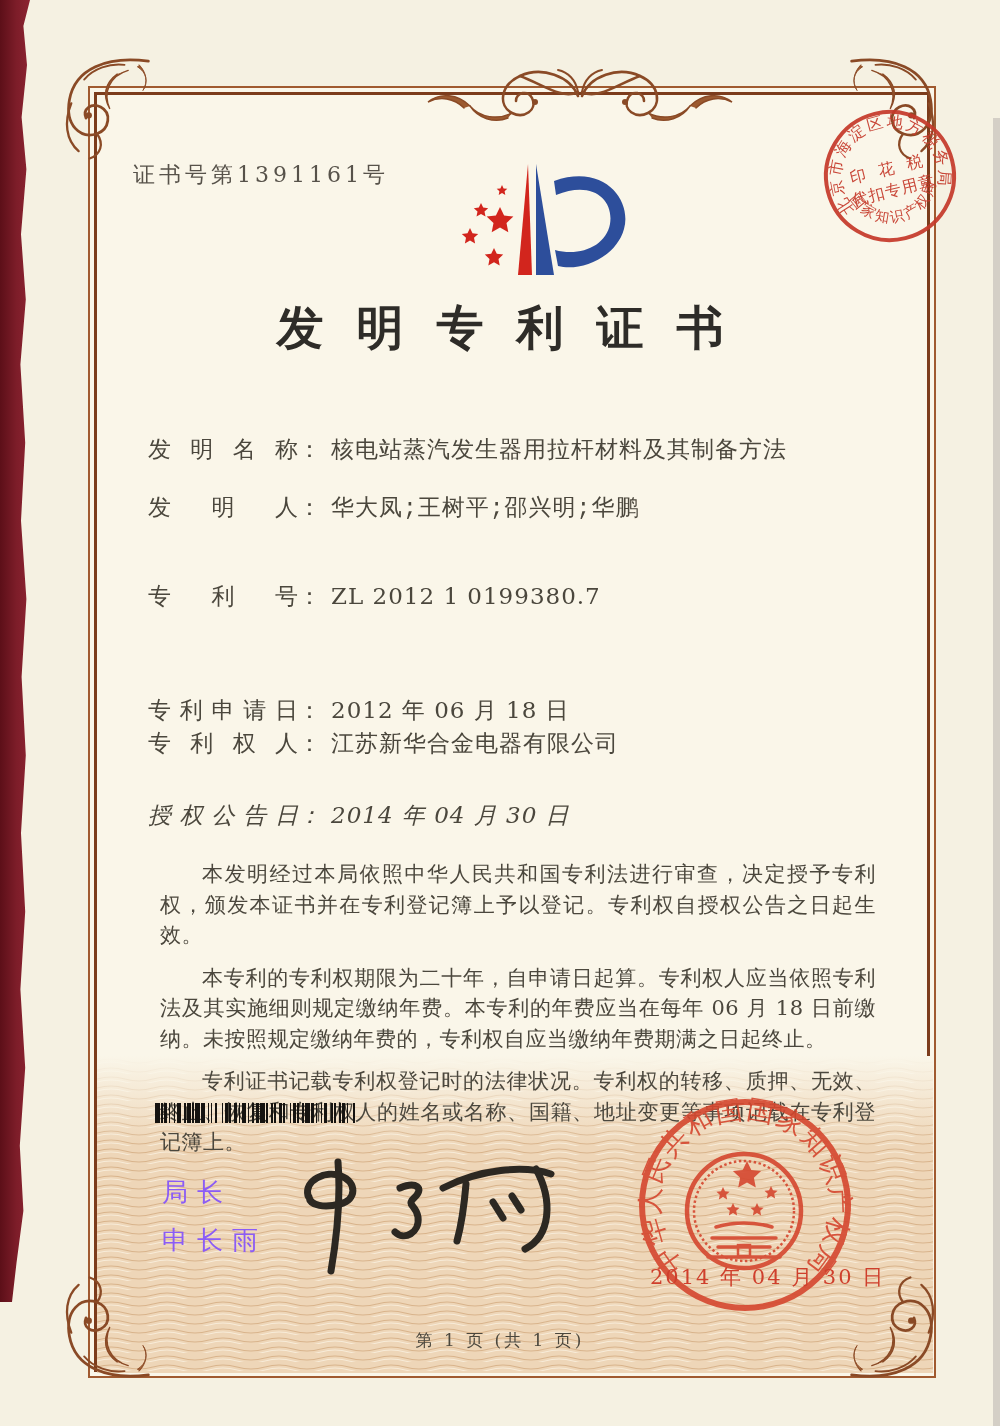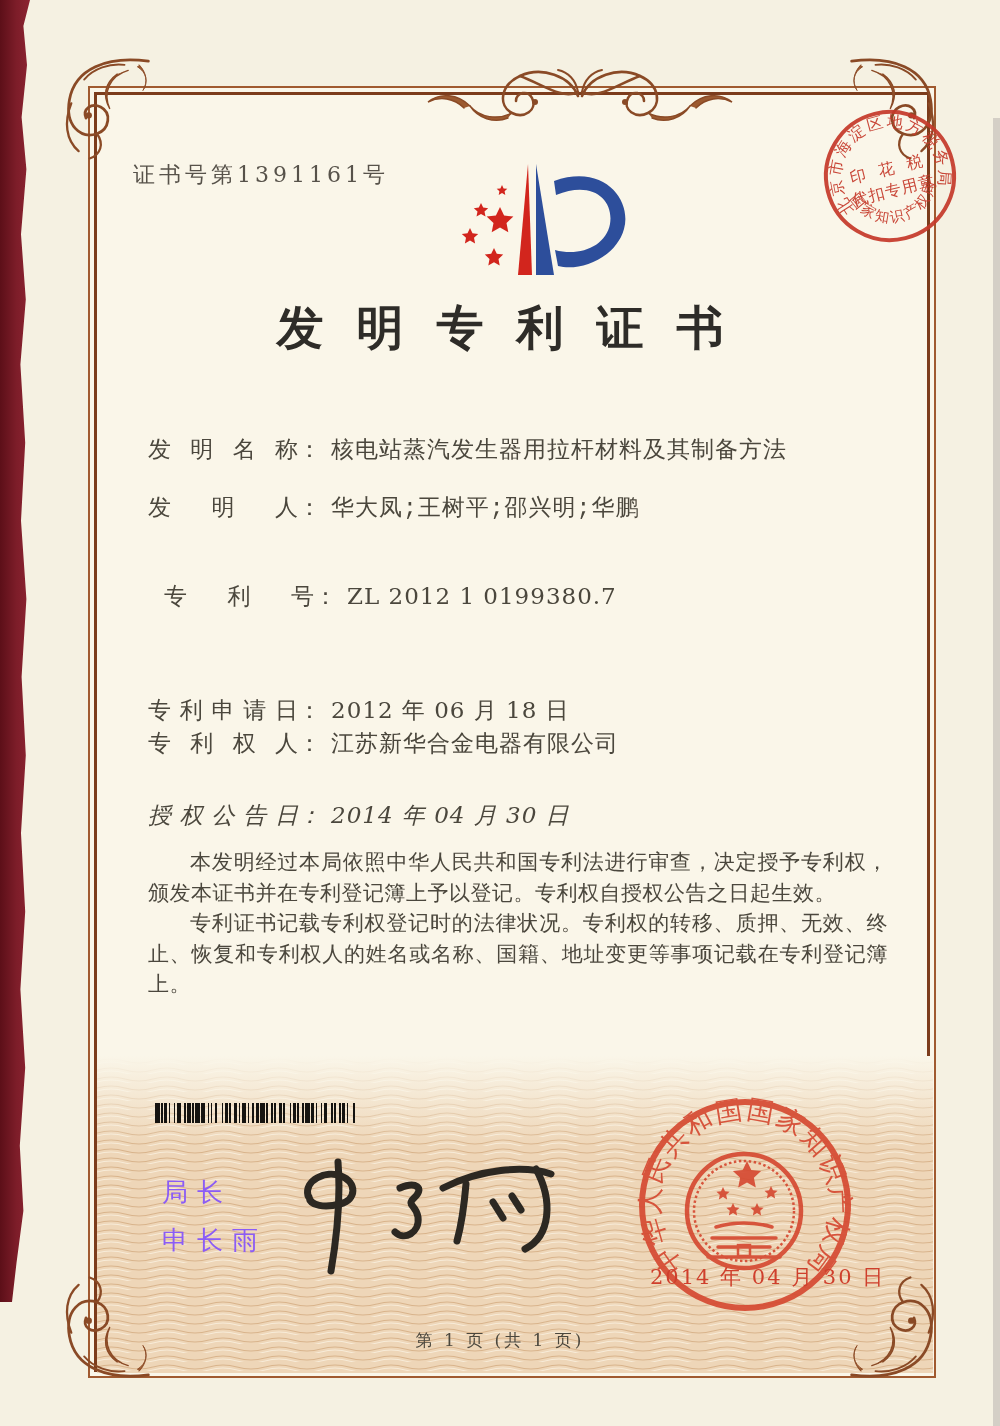--- a/index.html
+++ b/index.html
@@ -37,27 +37,27 @@
   .tax-stamp{left:798px;top:86px;width:184px;height:184px;}
   .doc-title{
     left:0;top:297px;width:1000px;text-align:center;
     font-size:47px;font-weight:bold;color:#2e2c28;
     letter-spacing:33px;padding-left:33px;box-sizing:border-box;
   }
   .field-row{left:148px;width:760px;font-size:23px;color:#4b473d;white-space:nowrap;}
   .field-label{display:inline-block;width:150px;text-align:justify;text-align-last:justify;}
   .field-colon{display:inline-block;}
   .field-value{display:inline-block;margin-left:10px;letter-spacing:1px;}
-  .row-0{top:434px;} .row-1{top:492px;font-family:Liberation Mono, monospace;} .row-2{top:581px;margin-left:16px;}
+  .row-0{top:434px;} .row-1{top:492px;font-family:Liberation Mono, monospace;} .row-2{top:581px;}
   .row-3{top:655px;margin-top:40px;} .row-4{top:728px;} .row-5{top:800px;font-style:italic;}
   .body-text{
     left:148px;top:847px;width:740px;font-size:21px;line-height:30.5px;
     color:#4b473d;text-align:justify;
   }
-  .body-text p{margin:0;text-indent:2em;letter-spacing:0.5px;}
+  .body-text p{margin:12px;text-indent:2em;letter-spacing:0.5px;}
   .barcode{left:155px;top:1103px;width:272px;height:20px;display:flex;align-items:stretch;}
   .barcode div{height:100%;}
   .sign-block{left:162px;top:1168px;font-family:"DejaVu Sans","Liberation Sans",sans-serif;
     font-size:26px;color:#8b5cf6;letter-spacing:9px;line-height:48px;}
   .signature{left:268px;top:1140px;width:312px;height:150px;}
   .seal{left:630px;top:1095px;width:230px;height:230px;opacity:0.9;}
   .seal-date{left:650px;top:1263px;font-size:21px;color:#cf3f2c;letter-spacing:2px;}
   .footer{left:0;top:1329px;width:1000px;text-align:center;font-size:17px;
     letter-spacing:3px;color:#4b473d;}
   .ornament{color:#8a4a26;}
@@ -178,20 +178,21 @@
 </div>
 <div class="abs field-row row-4">
   <span class="field-label">专利权人</span><span class="field-colon">：</span><span class="field-value">江苏新华合金电器有限公司</span>
 </div>
 <div class="abs field-row row-5">
   <span class="field-label">授权公告日</span><span class="field-colon">：</span><span class="field-value">2014 年 04 月 30 日</span>
 </div>
 
 <div class="abs body-text">
   <p>本发明经过本局依照中华人民共和国专利法进行审查，决定授予专利权，颁发本证书并在专利登记簿上予以登记。专利权自授权公告之日起生效。</p>
+  <p>本专利的专利权期限为二十年，自申请日起算。专利权人应当依照专利法及其实施细则规定缴纳年费。本专利的年费应当在每年 06 月 18 日前缴纳。未按照规定缴纳年费的，专利权自应当缴纳年费期满之日起终止。</p>
   <p>专利证书记载专利权登记时的法律状况。专利权的转移、质押、无效、终止、恢复和专利权人的姓名或名称、国籍、地址变更等事项记载在专利登记簿上。</p>
 </div>
 
 <div class="abs barcode" id="barcode">
     <div style="width: 4.65px; background: rgb(21, 19, 16);"></div>
     <div style="width: 1.55px; background: transparent;"></div>
     <div style="width: 1.55px; background: rgb(21, 19, 16);"></div>
     <div style="width: 1.55px; background: transparent;"></div>
     <div style="width: 3.1px; background: rgb(21, 19, 16);"></div>
     <div style="width: 1.55px; background: transparent;"></div>

